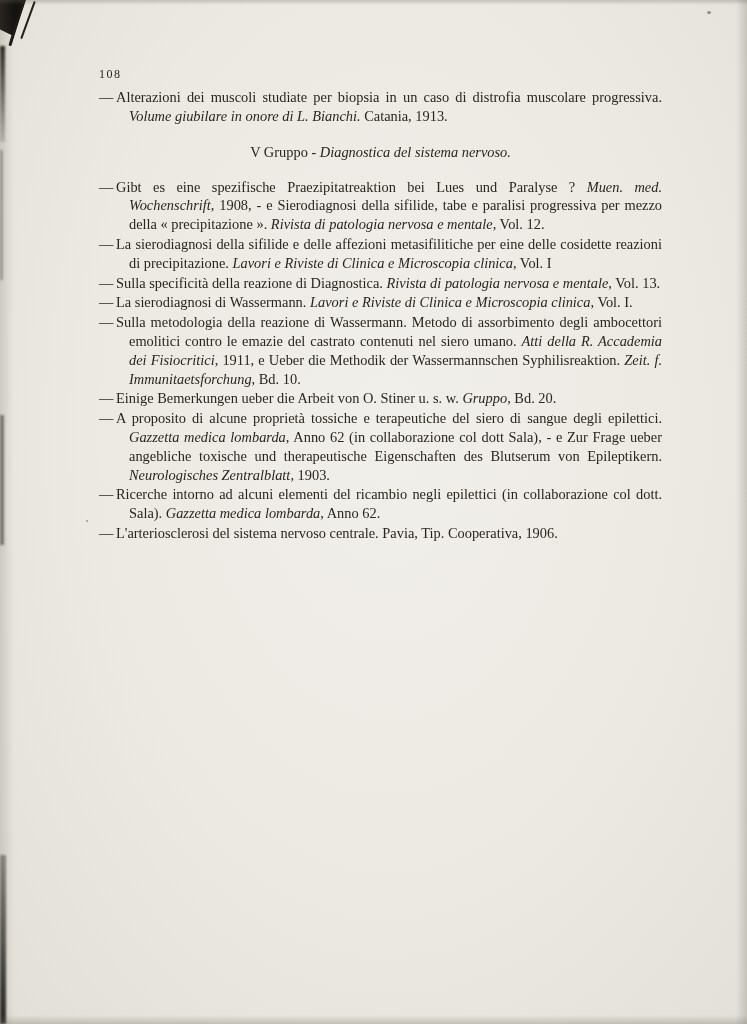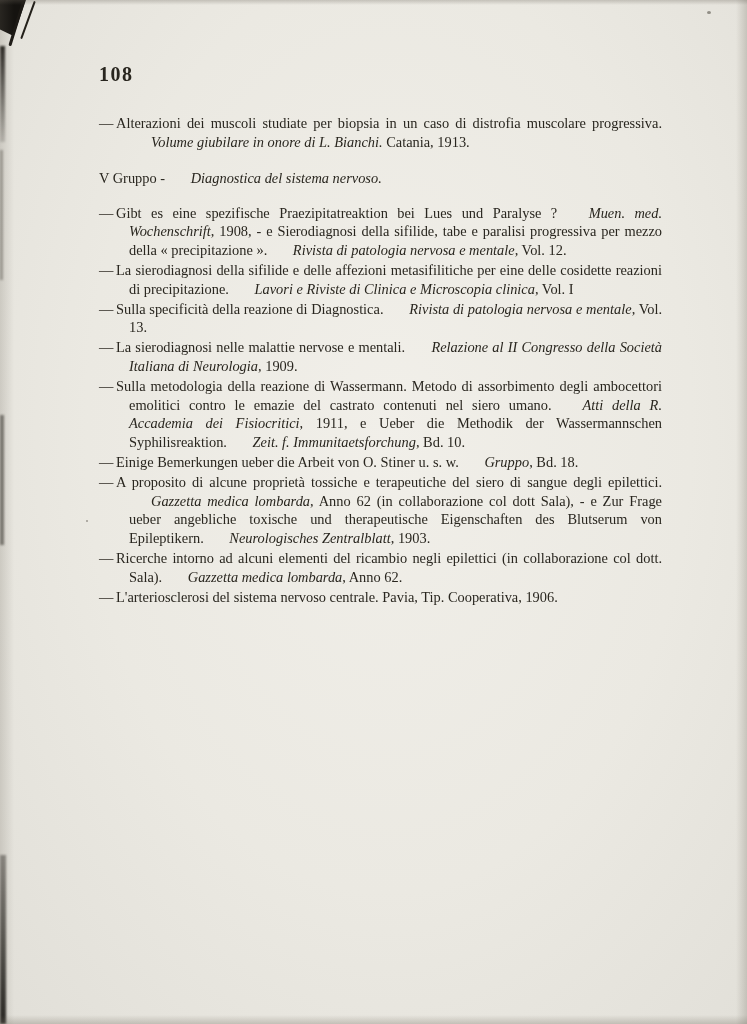--- a/index.html
+++ b/index.html
@@ -15,47 +15,47 @@
     inset: 0;
     background: radial-gradient(ellipse at 52% 42%, #f1efe9 0%, #ebe9e2 55%, #e1dfd8 100%);
   }
   .content {
     position: absolute;
     left: 99px;
     top: 64px;
     width: 563px;
   }
   .page-number {
-    font-size: 20px;
-    font-weight: bold;
+    font-size: 12px;
+    font-weight: normal;
     letter-spacing: 1.5px;
     line-height: 20px;
-    margin-bottom: 30px;
+    margin-bottom: 4px;
   }
   .bib-list { list-style: none; }
   .bib-item {
     font-size: 14.4px;
     line-height: 18.8px;
     text-align: justify;
     padding-left: 30px;
     text-indent: -30px;
     margin-bottom: 1px;
   }
   .dash {
     display: inline-block;
     width: 17px;
     text-indent: 0;
   }
   .section-heading {
-    text-align: left;
+    text-align: center;
     font-size: 14.4px;
     line-height: 19px;
     margin: 17px 0 16px 0;
   }
-  em { font-style: italic; margin-left: 22px; }
+  em { font-style: italic; }
 
   
   .artifact { position: absolute; pointer-events: none; }
   .art-corner {
     left: 0; top: 0; width: 26px; height: 36px;
     background: #151310;
     clip-path: polygon(0 0, 100% 0, 52% 100%, 0 82%);
   }
   .art-slash1 { left: 15px; top: 1px; width: 3px; height: 46px; background: #1c1915; transform: rotate(17deg); border-radius: 2px; }
   .art-slash2 { left: 27px; top: 0; width: 2px; height: 40px; background: #23201a; transform: rotate(20deg); border-radius: 2px; }
@@ -79,23 +79,23 @@
     <div class="page-number">108</div>
     <ul class="bib-list">
         <li class="bib-item"><span class="dash">—</span><span>Alterazioni dei muscoli studiate per biopsia in un caso di distrofia muscolare progressiva. </span><em>Volume giubilare in onore di L. Bianchi.</em><span> Catania, 1913.</span></li>
       </ul>
     <div id="sections">
         <div class="section-heading"><span>V Gruppo - </span><em>Diagnostica del sistema nervoso.</em></div>
         <ul class="bib-list">
           <li class="bib-item"><span class="dash">—</span><span>Gibt es eine spezifische Praezipitatreaktion bei Lues und Paralyse ? </span><em>Muen. med. Wochenschrift</em><span>, 1908, - e Sierodiagnosi della sifilide, tabe e paralisi progressiva per mezzo della « precipitazione ». </span><em>Rivista di patologia nervosa e mentale</em><span>, Vol. 12.</span></li>
           <li class="bib-item"><span class="dash">—</span><span>La sierodiagnosi della sifilide e delle affezioni metasifilitiche per eine delle cosidette reazioni di precipitazione. </span><em>Lavori e Riviste di Clinica e Microscopia clinica</em><span>, Vol. I</span></li>
           <li class="bib-item"><span class="dash">—</span><span>Sulla specificità della reazione di Diagnostica. </span><em>Rivista di patologia nervosa e mentale</em><span>, Vol. 13.</span></li>
-          <li class="bib-item"><span class="dash">—</span><span>La sierodiagnosi nelle malattie nervose e mentali. </span><em>Relazione al II Congresso della Società Italiana di Neurologia</em><span>, 1909.</span></li>
+          <li class="bib-item"><span class="dash">—</span><span>La sierodiagnosi di Wassermann. </span><em>Lavori e Riviste di Clinica e Microscopia clinica</em><span>, Vol. I.</span></li>
           <li class="bib-item"><span class="dash">—</span><span>Sulla metodologia della reazione di Wassermann. Metodo di assorbimento degli ambocettori emolitici contro le emazie del castrato contenuti nel siero umano. </span><em>Atti della R. Accademia dei Fisiocritici</em><span>, 1911, e Ueber die Methodik der Wassermannschen Syphilisreaktion. </span><em>Zeit. f. Immunitaetsforchung</em><span>, Bd. 10.</span></li>
-          <li class="bib-item"><span class="dash">—</span><span>Einige Bemerkungen ueber die Arbeit von O. Stiner u. s. w. </span><em>Gruppo</em><span>, Bd. 18.</span></li>
+          <li class="bib-item"><span class="dash">—</span><span>Einige Bemerkungen ueber die Arbeit von O. Stiner u. s. w. </span><em>Gruppo</em><span>, Bd. 20.</span></li>
         </ul>
         <ul class="bib-list">
           <li class="bib-item"><span class="dash">—</span><span>A proposito di alcune proprietà tossiche e terapeutiche del siero di sangue degli epilettici. </span><em>Gazzetta medica lombarda</em><span>, Anno 62 (in collaborazione col dott Sala), - e Zur Frage ueber angebliche toxische und therapeutische Eigenschaften des Blutserum von Epileptikern. </span><em>Neurologisches Zentralblatt</em><span>, 1903.</span></li>
           <li class="bib-item"><span class="dash">—</span><span>Ricerche intorno ad alcuni elementi del ricambio negli epilettici (in collaborazione col dott. Sala). </span><em>Gazzetta medica lombarda</em><span>, Anno 62.</span></li>
           <li class="bib-item"><span class="dash">—</span><span>L'arteriosclerosi del sistema nervoso centrale. Pavia, Tip. Cooperativa, 1906.</span></li>
         </ul>
       </div>
   </div>
 
   <div class="artifact art-corner"></div>

